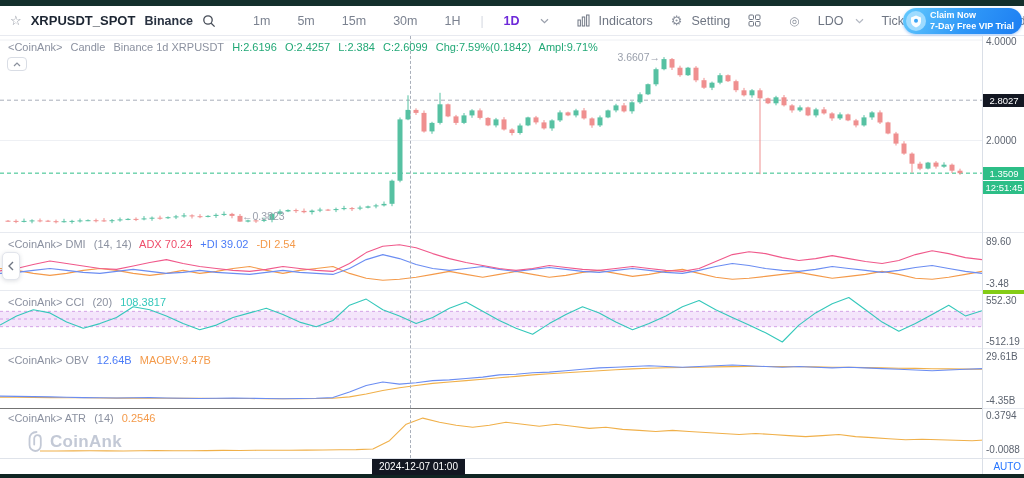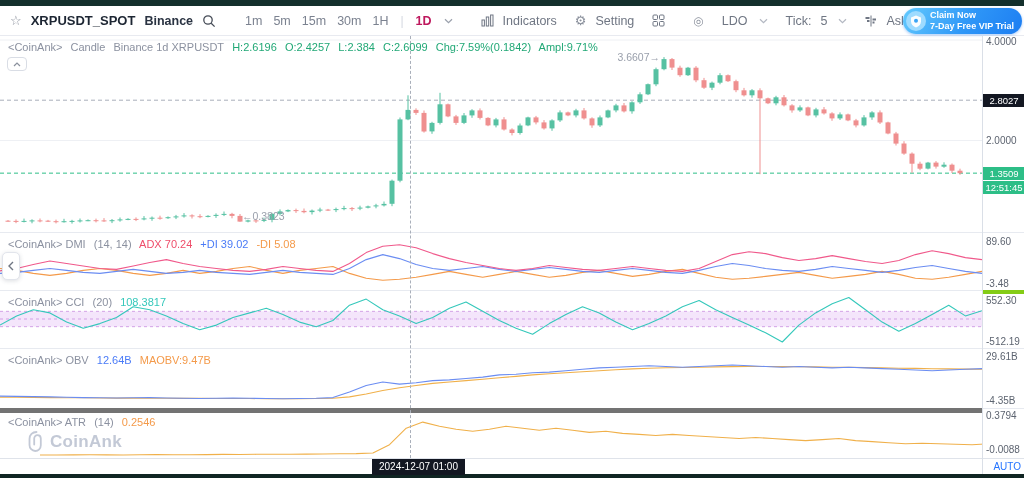--- a/index.html
+++ b/index.html
@@ -12,22 +12,22 @@
 
   
   .toolbar { position:absolute; top:6px; left:0; width:1024px; height:30px;
     display:flex; align-items:center; padding:0 8px 0 10px; gap:9px;
     border-bottom:1px solid #e8eaf0; background:#fff; white-space:nowrap; }
   .tb-txt { font-size:12.5px; color:#6f7683; }
   .symbol { font-size:13px; font-weight:bold; color:#1d2633; }
   .exchange { font-size:12.5px; font-weight:bold; color:#2a3342; }
   .icon { color:#8a909c; display:inline-flex; align-items:center; }
   .divider { width:1px; height:16px; background:#e4e7ee; margin:0 5px; }
-  .tf { font-size:12.5px; color:#7b8290; margin:0 1px; cursor:pointer; }
-  .tf.sel { color:#be185d; font-weight:bold; }
+  .tf { font-size:12.5px; color:#7b8290; margin:0 9px; cursor:pointer; }
+  .tf.sel { color:#6d28d9; font-weight:bold; }
   .pipe { color:#d4d8e0; margin:0 2px; font-size:12px; }
   .chev { display:inline-flex; margin-left:2px; }
   .grad-bar { width:84px; height:7px; border-radius:4px; margin-left:34px;
     background:linear-gradient(90deg,#2c1a4d 0%,#34487c 25%,#1f918c 50%,#6cc45e 75%,#e8e431 100%);
     position:relative; }
   .vip-btn { position:absolute; right:2px; top:2px; height:26px; min-width:108px;
     border-radius:13px; background:linear-gradient(120deg,#63cafe 0%,#2e96f7 55%,#1d7ef2 100%);
     display:flex; flex-direction:column; justify-content:center; padding:0 8px 0 27px;
     color:#fff; box-shadow:0 1px 3px rgba(30,120,240,.4); cursor:pointer; }
   .vip-btn .l1 { font-size:9px; font-weight:bold; line-height:11px; }
@@ -37,21 +37,21 @@
 
   
   .chart-wrap { position:absolute; top:36px; left:0; width:812px; height:438px; display:flex; }
   .plots { position:relative; width:982px; height:438px; }
   .panel { position:relative; width:982px; }
   .panel svg { display:block; }
   .p-main { height:196px; }
   .p-dmi { height:58px; border-top:1px solid #e7eaf0; }
   .p-cci { height:58px; border-top:1px solid #e7eaf0; }
   .p-obv { height:60px; border-top:1px solid #e7eaf0; }
-  .p-atr { height:50px; border-top:5px solid #737373;padding-left:40px; }
+  .p-atr { height:50px; border-top:1px solid #737373;padding-left:40px; }
   .timeaxis { position:relative; height:16px; border-top:1px solid #dfe3ea; background:#fff; }
 
   .legend { position:absolute; top:5px; left:8px; z-index:6; font-size:11px; color:#8b91a0;
     white-space:nowrap; }
   .legend span { margin-right:5px; }
   .lg-green { color:#21a876; }
   .lg-red { color:#ef4d6a; }
   .lg-blue { color:#4a7bf7; }
   .lg-orange { color:#f49a4a; }
   .lg-teal { color:#35c8bb; }
@@ -454,21 +454,21 @@
             <rect x="957.5" y="134.7" width="5" height="2.5" fill="#ef8f8f"></rect>
           </svg>
       </div>
 
       <div class="panel p-dmi">
         <div class="legend">
           <span>&lt;CoinAnk&gt; DMI</span>
           <span>(14, 14)</span>
           <span class="lg-red">ADX 70.24</span>
           <span class="lg-blue">+DI 39.02</span>
-          <span class="lg-orange">-DI 5.08</span>
+          <span class="lg-orange">-DI 2.54</span>
         </div>
         <svg id="svg-dmi" width="982" height="57" viewBox="0 0 982 57">
             <polyline points="0.0,35.5 16.6,37.4 33.3,40.4 49.9,42.4 66.6,40.4 83.2,37.4 99.9,35.5 116.5,37.4 133.2,40.4 149.8,42.4 166.4,40.4 183.1,37.4 199.7,40.4 216.4,38.4 233.0,35.5 249.7,33.5 266.3,37.4 282.9,40.4 299.6,37.4 316.2,35.5 332.9,33.5 349.5,40.4 366.2,45.3 382.8,47.3 399.5,46.3 416.1,44.3 432.7,41.4 449.4,38.4 466.0,41.4 482.7,44.3 499.3,41.4 516.0,38.4 532.6,41.4 549.3,44.3 565.9,42.4 582.5,39.4 599.2,37.4 615.8,40.4 632.5,43.4 649.1,41.4 665.8,38.4 682.4,36.4 699.1,40.4 715.7,44.3 732.3,46.3 749.0,45.3 765.6,43.4 782.3,41.4 798.9,39.4 815.6,42.4 832.2,45.3 848.8,43.4 865.5,41.4 882.1,38.4 898.8,41.4 915.4,45.3 932.1,46.3 948.7,44.3 965.4,41.4 982.0,38.4" fill="none" stroke="#f49a4a" stroke-width="1.1" stroke-linejoin="round"></polyline>
             <polyline points="0.0,40.4 16.6,39.4 33.3,37.4 49.9,35.5 66.6,37.4 83.2,39.4 99.9,40.4 116.5,38.4 133.2,36.4 149.8,38.4 166.4,40.4 183.1,39.4 199.7,37.4 216.4,39.4 233.0,40.4 249.7,41.4 266.3,39.4 282.9,37.4 299.6,39.4 316.2,40.4 332.9,41.4 349.5,35.5 366.2,26.6 382.8,21.6 399.5,25.6 416.1,31.5 432.7,35.5 449.4,37.4 466.0,35.5 482.7,33.5 499.3,36.4 516.0,38.4 532.6,36.4 549.3,34.5 565.9,36.4 582.5,38.4 599.2,39.4 615.8,37.4 632.5,35.5 649.1,37.4 665.8,39.4 682.4,40.4 699.1,37.4 715.7,33.5 732.3,30.5 749.0,32.5 765.6,35.5 782.3,37.4 798.9,38.4 815.6,36.4 832.2,33.5 848.8,35.5 865.5,37.4 882.1,39.4 898.8,37.4 915.4,34.5 932.1,32.5 948.7,35.5 965.4,38.4 982.0,40.4" fill="none" stroke="#6b8df2" stroke-width="1.1" stroke-linejoin="round"></polyline>
             <polyline points="0.0,37.9 16.6,35.5 33.3,31.5 49.9,28.0 66.6,30.5 83.2,33.0 99.9,35.5 116.5,36.4 133.2,33.0 149.8,29.5 166.4,26.6 183.1,30.5 199.7,33.5 216.4,35.5 233.0,37.4 249.7,38.4 266.3,36.4 282.9,33.5 299.6,35.5 316.2,37.4 332.9,38.4 349.5,30.5 366.2,19.6 382.8,13.2 399.5,11.7 416.1,14.7 432.7,20.6 449.4,25.6 466.0,29.5 482.7,32.5 499.3,35.5 516.0,37.4 532.6,35.5 549.3,32.5 565.9,34.5 582.5,36.4 599.2,37.4 615.8,35.5 632.5,33.5 649.1,35.5 665.8,37.4 682.4,38.4 699.1,35.5 715.7,28.5 732.3,21.6 749.0,18.7 765.6,20.6 782.3,24.6 798.9,27.5 815.6,25.6 832.2,22.6 848.8,25.6 865.5,28.5 882.1,30.5 898.8,27.5 915.4,21.6 932.1,17.7 948.7,20.6 965.4,24.6 982.0,26.6" fill="none" stroke="#f0598b" stroke-width="1.1" stroke-linejoin="round"></polyline>
           </svg>
       </div>
 
       <div class="panel p-cci">
         <div class="legend">

